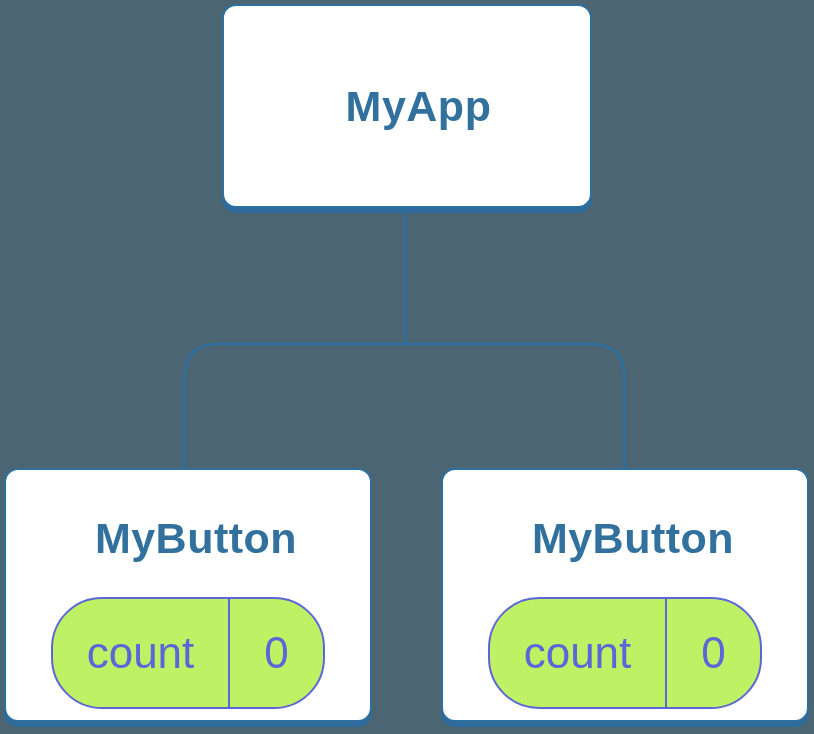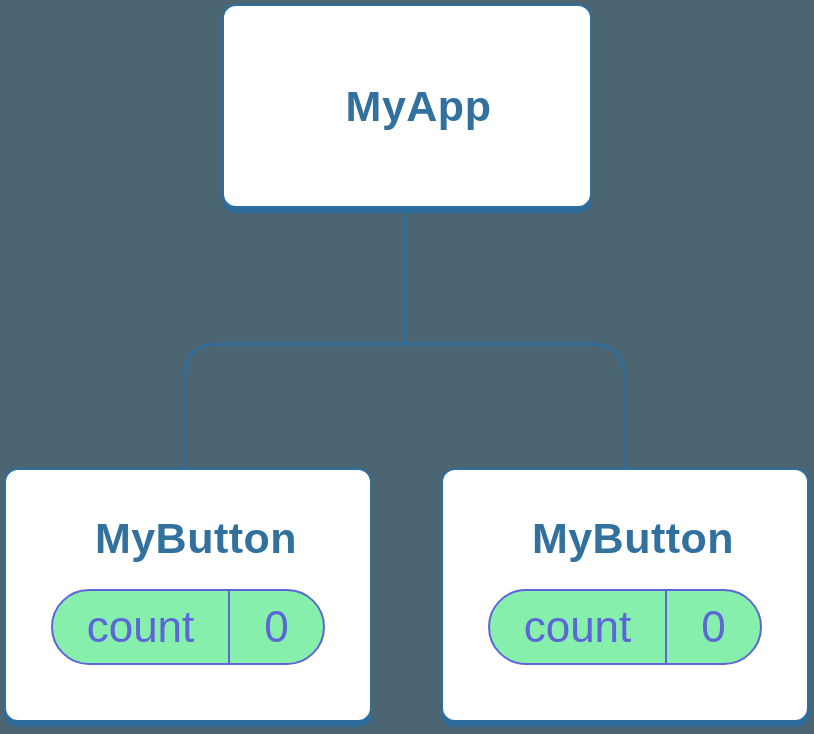--- a/index.html
+++ b/index.html
@@ -54,30 +54,30 @@
   }
   .node-child .node-title {
     position: absolute;
     top: 44px;
     left: 16px;
     right: 0;
     text-align: center;
   }
   .state-pill {
     position: absolute;
-    top: 119px;
+    top: 127px;
     left: 50%;
     transform: translateX(-50%);
     width: 274px;
-    height: 76px;
+    height: 112px;
     box-sizing: border-box;
     border: 2px solid #5d66d8;
     border-radius: 51px;
     display: flex;
-    background: #86efac;
+    background: #bef264;
     overflow: hidden;
   }
   .state-key {
     width: 177px;
     box-sizing: border-box;
     border-right: 2px solid #5d66d8;
     display: flex;
     align-items: center;
     justify-content: center;
     font-size: 44px;

